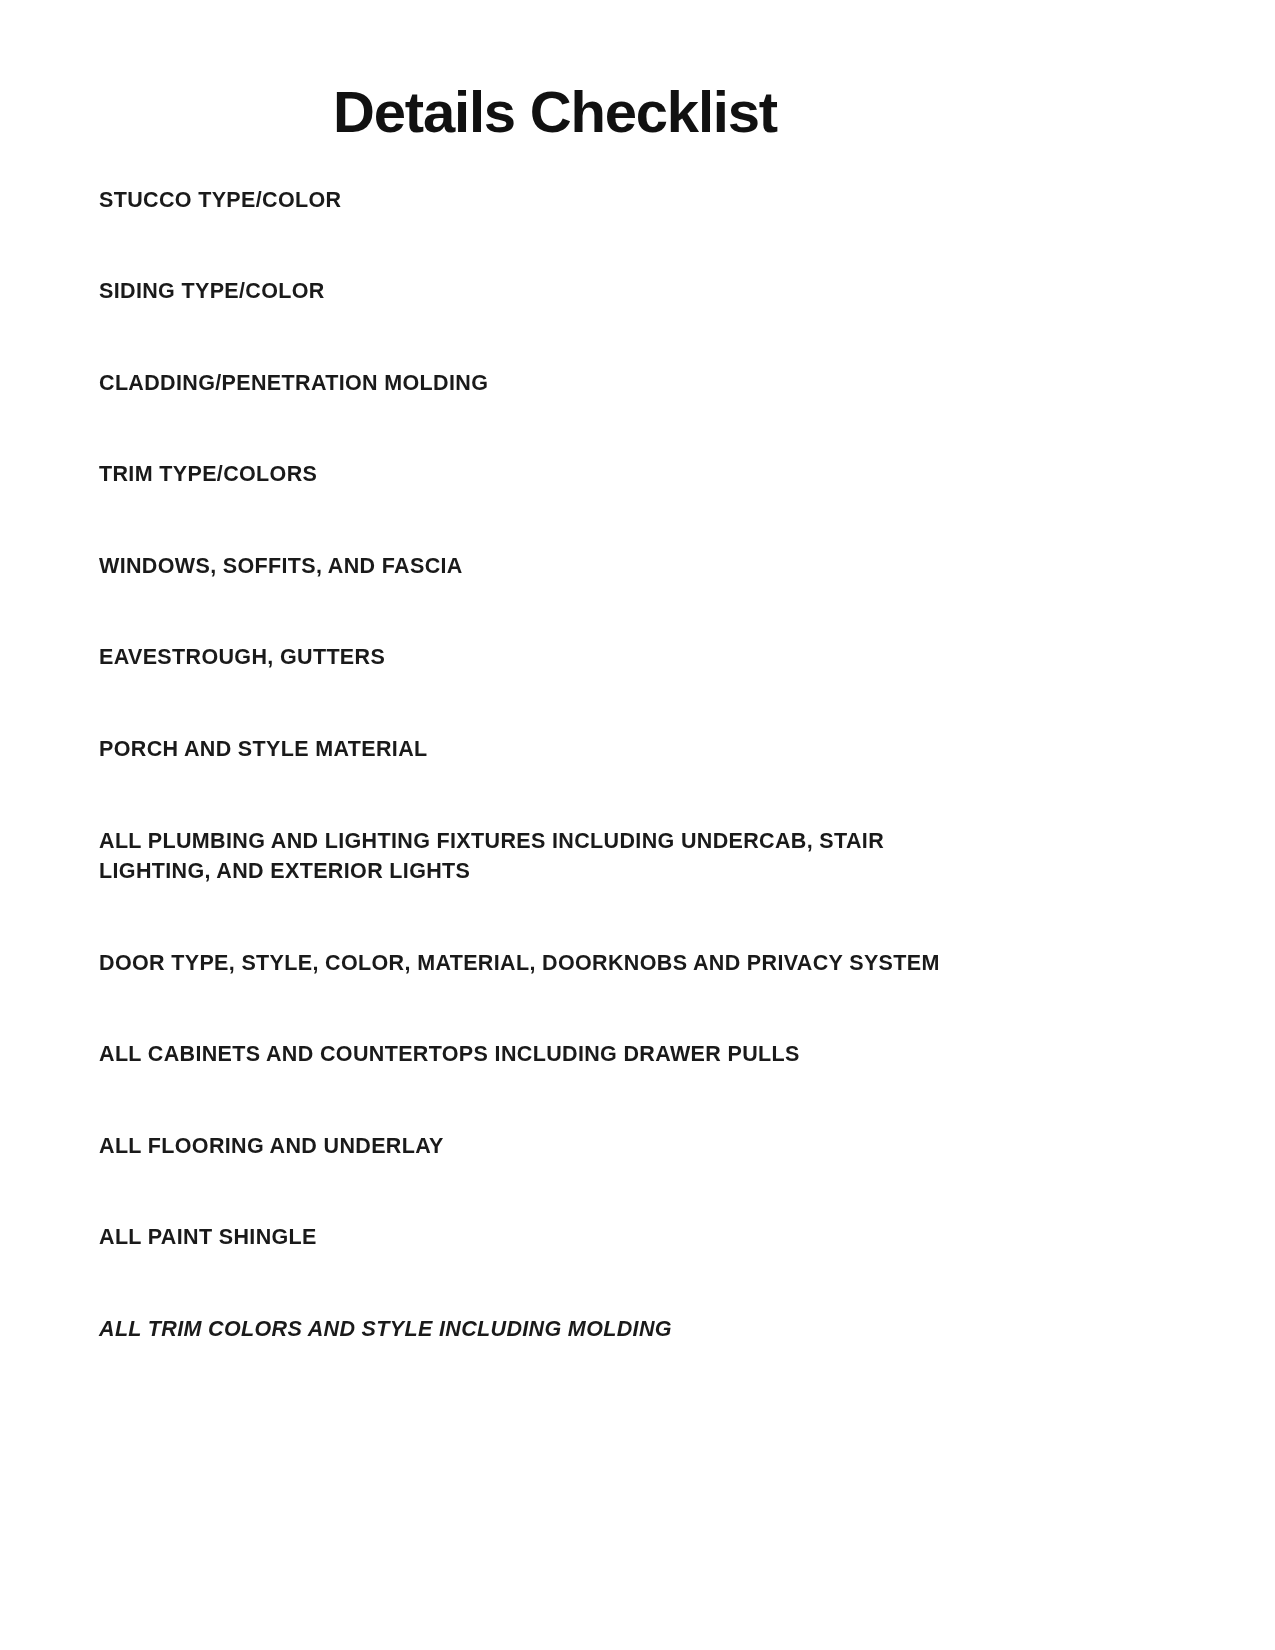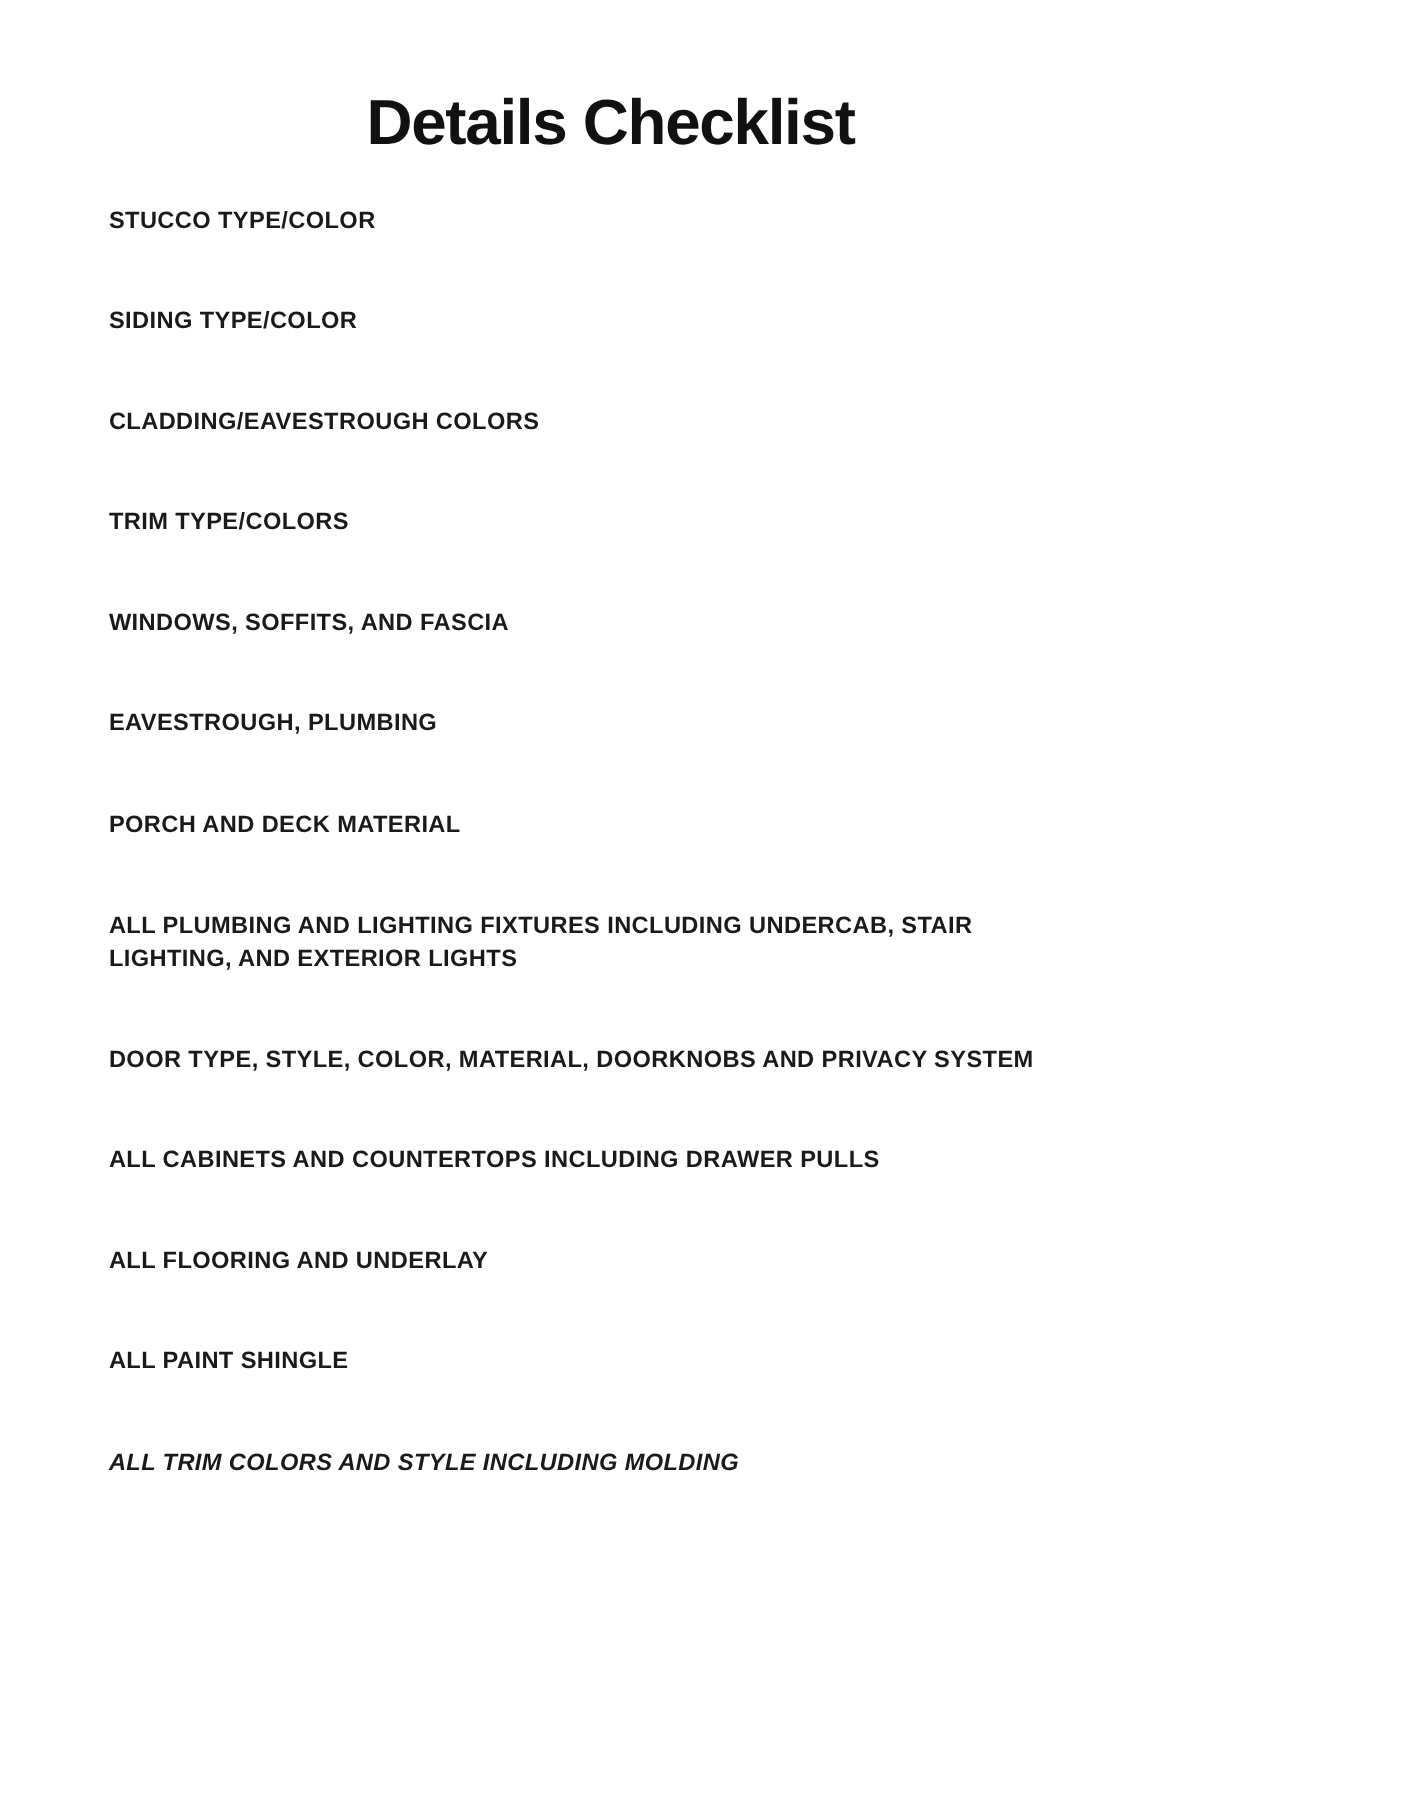--- a/index.html
+++ b/index.html
@@ -56,25 +56,25 @@
 </style>
 </head>
 <body>
 
 <div class="page">
   <h1 class="doc-title">Details Checklist</h1>
 
   <ul class="checklist">
     <li class="checklist-item">STUCCO TYPE/COLOR</li>
     <li class="checklist-item">SIDING TYPE/COLOR</li>
-    <li class="checklist-item">CLADDING/EAVESTROUGH COLORS</li>
+    <li class="checklist-item">CLADDING/PENETRATION MOLDING</li>
     <li class="checklist-item">TRIM TYPE/COLORS</li>
     <li class="checklist-item">WINDOWS, SOFFITS, AND FASCIA</li>
-    <li class="checklist-item">EAVESTROUGH, PLUMBING</li>
-    <li class="checklist-item">PORCH AND DECK MATERIAL</li>
+    <li class="checklist-item">EAVESTROUGH, GUTTERS</li>
+    <li class="checklist-item">PORCH AND STYLE MATERIAL</li>
     <li class="checklist-item">ALL PLUMBING AND LIGHTING FIXTURES INCLUDING UNDERCAB, STAIR LIGHTING, AND EXTERIOR LIGHTS</li>
     <li class="checklist-item">DOOR TYPE, STYLE, COLOR, MATERIAL, DOORKNOBS AND PRIVACY SYSTEM</li>
     <li class="checklist-item">ALL CABINETS AND COUNTERTOPS INCLUDING DRAWER PULLS</li>
     <li class="checklist-item">ALL FLOORING AND UNDERLAY</li>
     <li class="checklist-item">ALL PAINT SHINGLE</li>
     <li class="checklist-item">ALL TRIM COLORS AND STYLE INCLUDING MOLDING</li>
   </ul>
 </div>
 
 </body></html>

